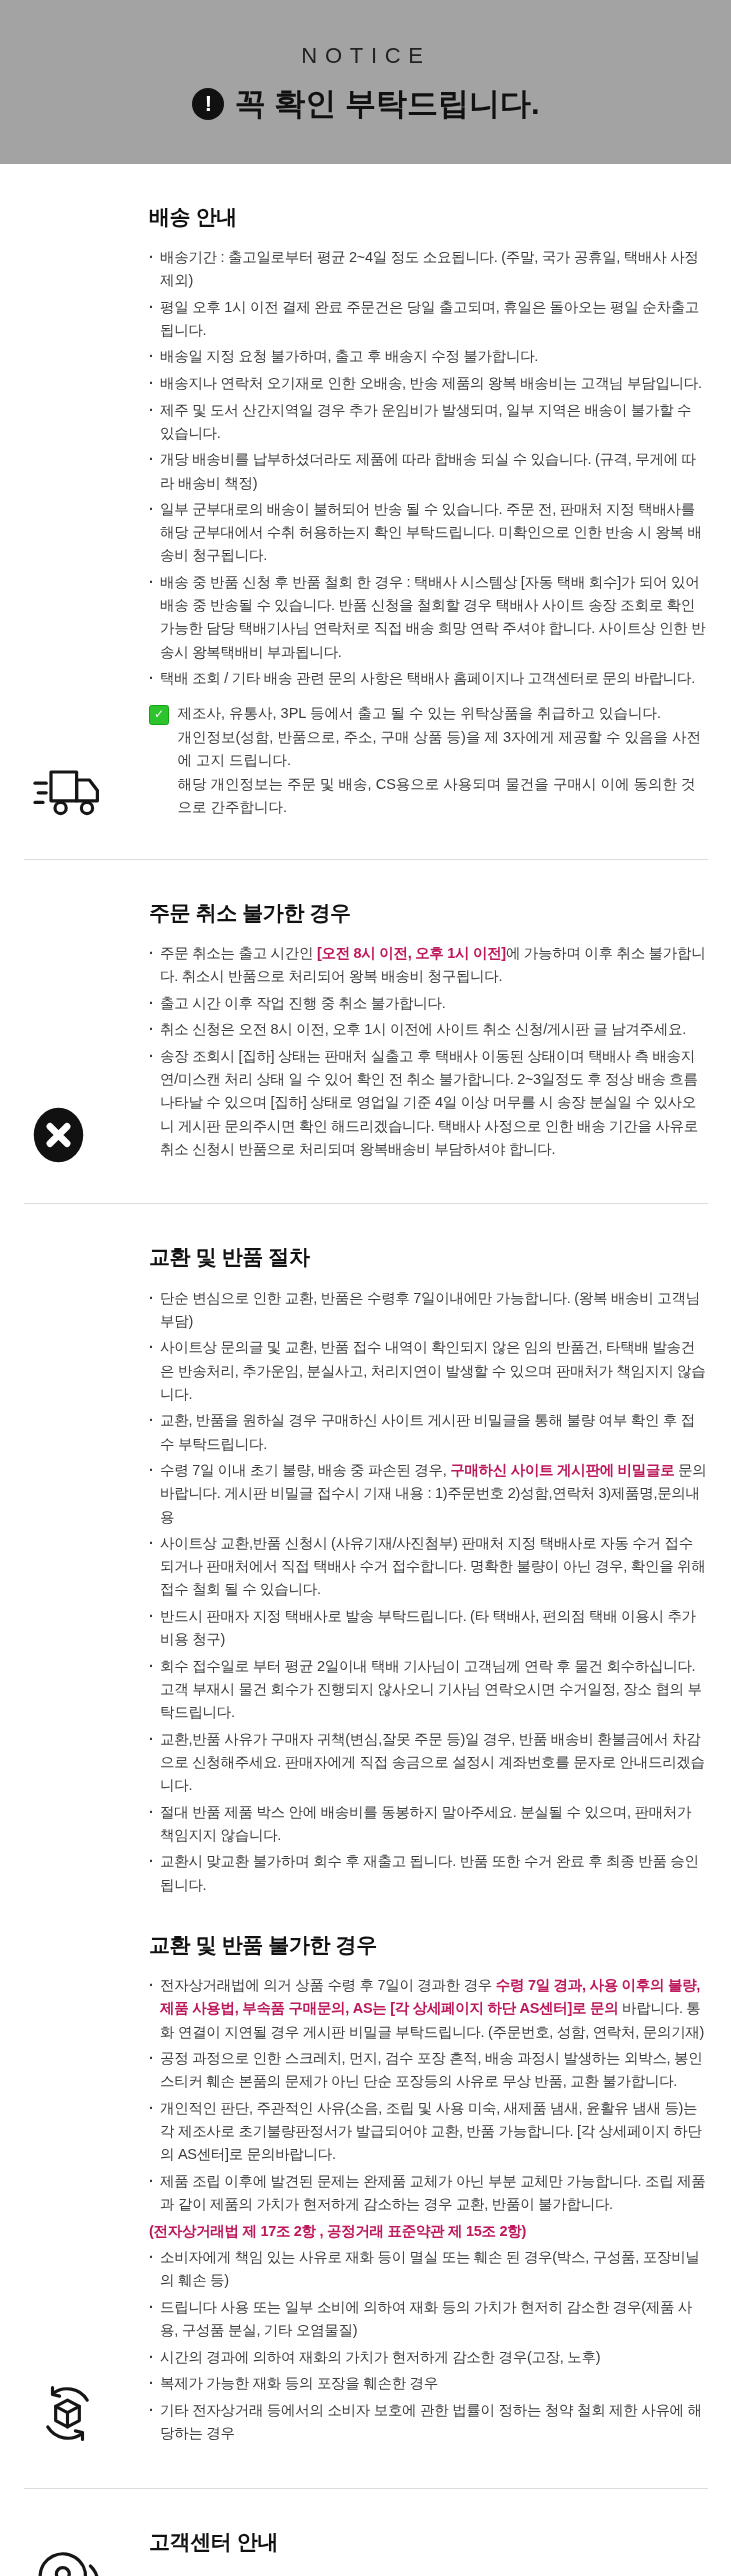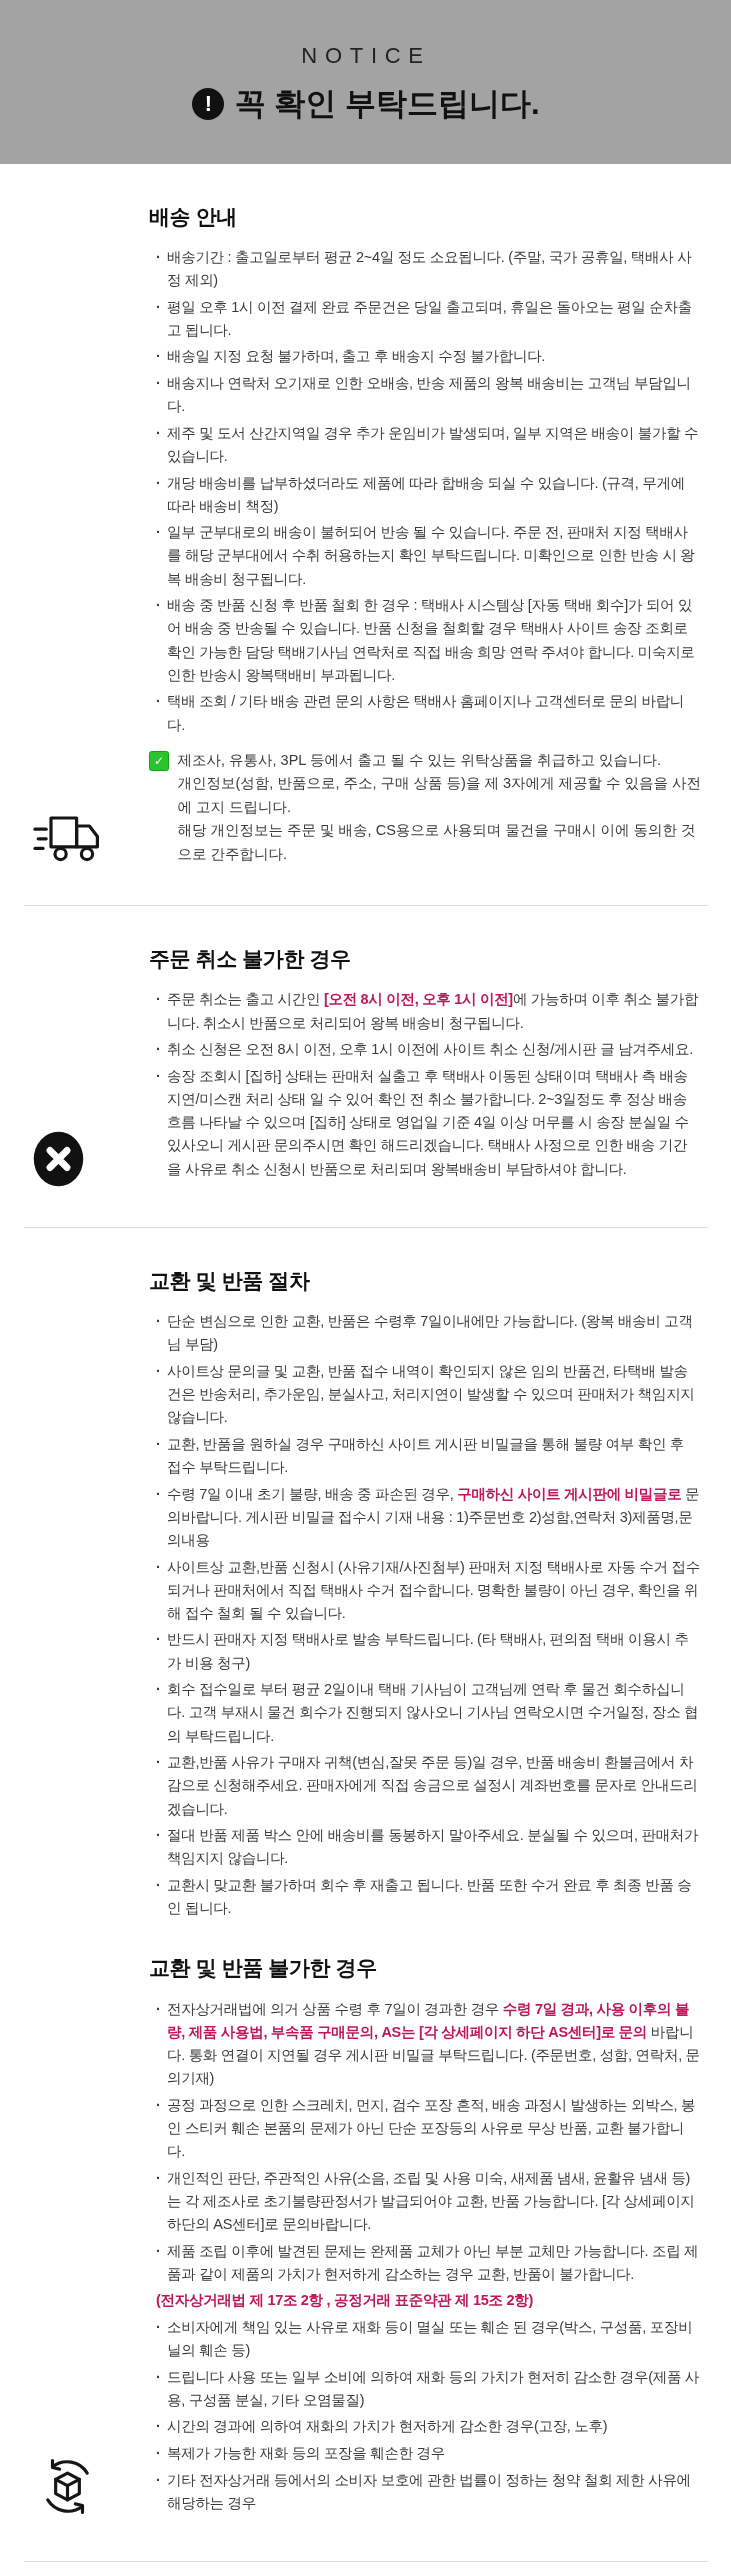--- a/index.html
+++ b/index.html
@@ -10,21 +10,21 @@
   .head-title{margin-top:13.6px;display:flex;align-items:center;justify-content:center;gap:10.2px;
               font-size:31px;font-weight:bold;color:#111;}
   .excl-circle{display:inline-flex;align-items:center;justify-content:center;width:32px;height:32px;
                border-radius:50%;background:#111;color:#fff;font-size:22px;font-weight:bold;flex:none;}
   
   section{display:flex;padding:0 24px 0 32px;margin-top:39px;align-items:flex-end;}
   .icon-col{width:117px;flex:none;padding-top:1.7px;}
   .content-col{flex:1;min-width:0;}
   h2{font-size:21px;font-weight:bold;color:#111;margin:0 0 15.3px;letter-spacing:-0.4px;}
   h3{font-size:21px;font-weight:bold;color:#111;margin:34px 0 15.3px;letter-spacing:-0.4px;}
-  ul.notes{list-style:none;margin:7px;padding:0;font-size:14.5px;line-height:1.6;color:#3c3c3c;}
+  ul.notes{list-style:none;margin:0;padding:0;font-size:14.5px;line-height:1.6;color:#3c3c3c;}
   ul.notes li{position:relative;padding-left:11px;margin-bottom:3.4px;letter-spacing:-0.3px;}
   ul.notes li::before{content:"·";position:absolute;left:0;top:0;font-weight:bold;color:#3c3c3c;}
   ul.notes li.plain{padding-left:0;}
   ul.notes li.plain::before{content:"";}
   ul.notes b{color:#be185d;}
   .divider{border:none;border-top:0.9px solid #dcdcdc;margin:39px 24px 0;}
   
   .check-note{display:flex;gap:8.5px;margin-top:12px;font-size:14.5px;line-height:1.62;color:#3c3c3c;}
   .check-icon{width:18px;height:18px;flex:none;margin-top:2.6px;background:#2dc32d;border:0.9px solid #13a413;
               border-radius:2.6px;color:#fff;font-size:12px;font-weight:bold;display:flex;
@@ -58,21 +58,21 @@
   <div class="content-col">
     <h2>배송 안내</h2>
     <ul class="notes">
         <li><span>배송기간 : 출고일로부터 평균 2~4일 정도 소요됩니다. (주말, 국가 공휴일, 택배사 사정 제외)</span></li>
         <li><span>평일 오후 1시 이전 결제 완료 주문건은 당일 출고되며, 휴일은 돌아오는 평일 순차출고 됩니다.</span></li>
         <li><span>배송일 지정 요청 불가하며, 출고 후 배송지 수정 불가합니다.</span></li>
         <li><span>배송지나 연락처 오기재로 인한 오배송, 반송 제품의 왕복 배송비는 고객님 부담입니다.</span></li>
         <li><span>제주 및 도서 산간지역일 경우 추가 운임비가 발생되며, 일부 지역은 배송이 불가할 수 있습니다.</span></li>
         <li><span>개당 배송비를 납부하셨더라도 제품에 따라 합배송 되실 수 있습니다. (규격, 무게에 따라 배송비 책정)</span></li>
         <li><span>일부 군부대로의 배송이 불허되어 반송 될 수 있습니다. 주문 전, 판매처 지정 택배사를 해당 군부대에서 수취 허용하는지 확인 부탁드립니다. 미확인으로 인한 반송 시 왕복 배송비 청구됩니다.</span></li>
-        <li><span>배송 중 반품 신청 후 반품 철회 한 경우 : 택배사 시스템상 [자동 택배 회수]가 되어 있어 배송 중 반송될 수 있습니다. 반품 신청을 철회할 경우 택배사 사이트 송장 조회로 확인 가능한 담당 택배기사님 연락처로 직접 배송 희망 연락 주셔야 합니다. 미숙지로 인한 반송시 왕복택배비 부과됩니다.</span></li>
+        <li><span>배송 중 반품 신청 후 반품 철회 한 경우 : 택배사 시스템상 [자동 택배 회수]가 되어 있어 배송 중 반송될 수 있습니다. 반품 신청을 철회할 경우 택배사 사이트 송장 조회로 확인 가능한 담당 택배기사님 연락처로 직접 배송 희망 연락 주셔야 합니다. 사이트상 인한 반송시 왕복택배비 부과됩니다.</span></li>
         <li><span>택배 조회 / 기타 배송 관련 문의 사항은 택배사 홈페이지나 고객센터로 문의 바랍니다.</span></li>
       </ul>
     <div class="check-note">
       <span class="check-icon">✓</span>
       <div>
         <div>제조사, 유통사, 3PL 등에서 출고 될 수 있는 위탁상품을 취급하고 있습니다.</div>
         <div>개인정보(성함, 반품으로, 주소, 구매 상품 등)을 제 3자에게 제공할 수 있음을 사전에 고지 드립니다.</div>
         <div>해당 개인정보는 주문 및 배송, CS용으로 사용되며 물건을 구매시 이에 동의한 것으로 간주합니다.</div>
       </div>
     </div>
@@ -85,20 +85,21 @@
   <div class="icon-col">
     <svg width="53" height="58" viewBox="0 0 62 68">
       <ellipse cx="31" cy="34" rx="29" ry="32" fill="#111"></ellipse>
       <path d="M21 24 L41 44 M41 24 L21 44" stroke="#fff" stroke-width="8" stroke-linecap="round"></path>
     </svg>
   </div>
   <div class="content-col">
     <h2>주문 취소 불가한 경우</h2>
     <ul class="notes">
         <li><span>주문 취소는 출고 시간인 </span><b>[오전 8시 이전, 오후 1시 이전]</b><span>에 가능하며 이후 취소 불가합니다. 취소시 반품으로 처리되어 왕복 배송비 청구됩니다.</span></li>
+        <li><span>출고 시간 이후 작업 진행 중 취소 불가합니다.</span></li>
         <li><span>취소 신청은 오전 8시 이전, 오후 1시 이전에 사이트 취소 신청/게시판 글 남겨주세요.</span></li>
         <li><span>송장 조회시 [집하] 상태는 판매처 실출고 후 택배사 이동된 상태이며 택배사 측 배송지연/미스캔 처리 상태 일 수 있어 확인 전 취소 불가합니다. 2~3일정도 후 정상 배송 흐름 나타날 수 있으며 [집하] 상태로 영업일 기준 4일 이상 머무를 시 송장 분실일 수 있사오니 게시판 문의주시면 확인 해드리겠습니다. 택배사 사정으로 인한 배송 기간을 사유로 취소 신청시 반품으로 처리되며 왕복배송비 부담하셔야 합니다.</span></li>
       </ul>
   </div>
 </section>
 
 <hr class="divider">
 
 <section>
   <div class="icon-col">

